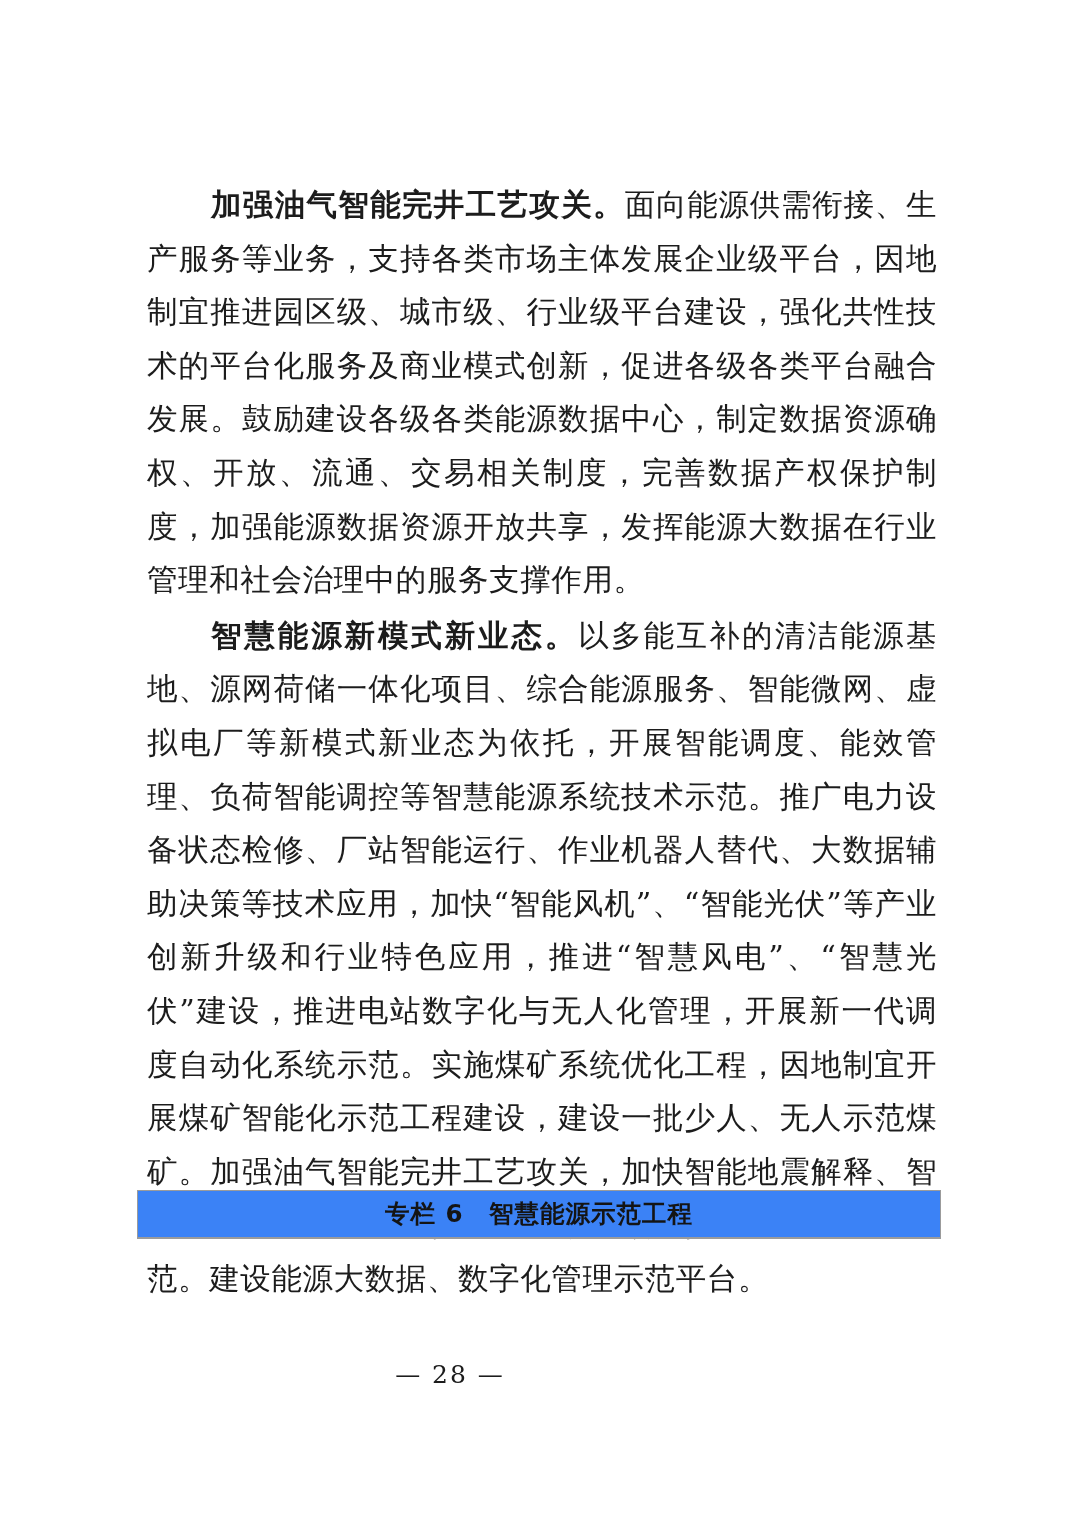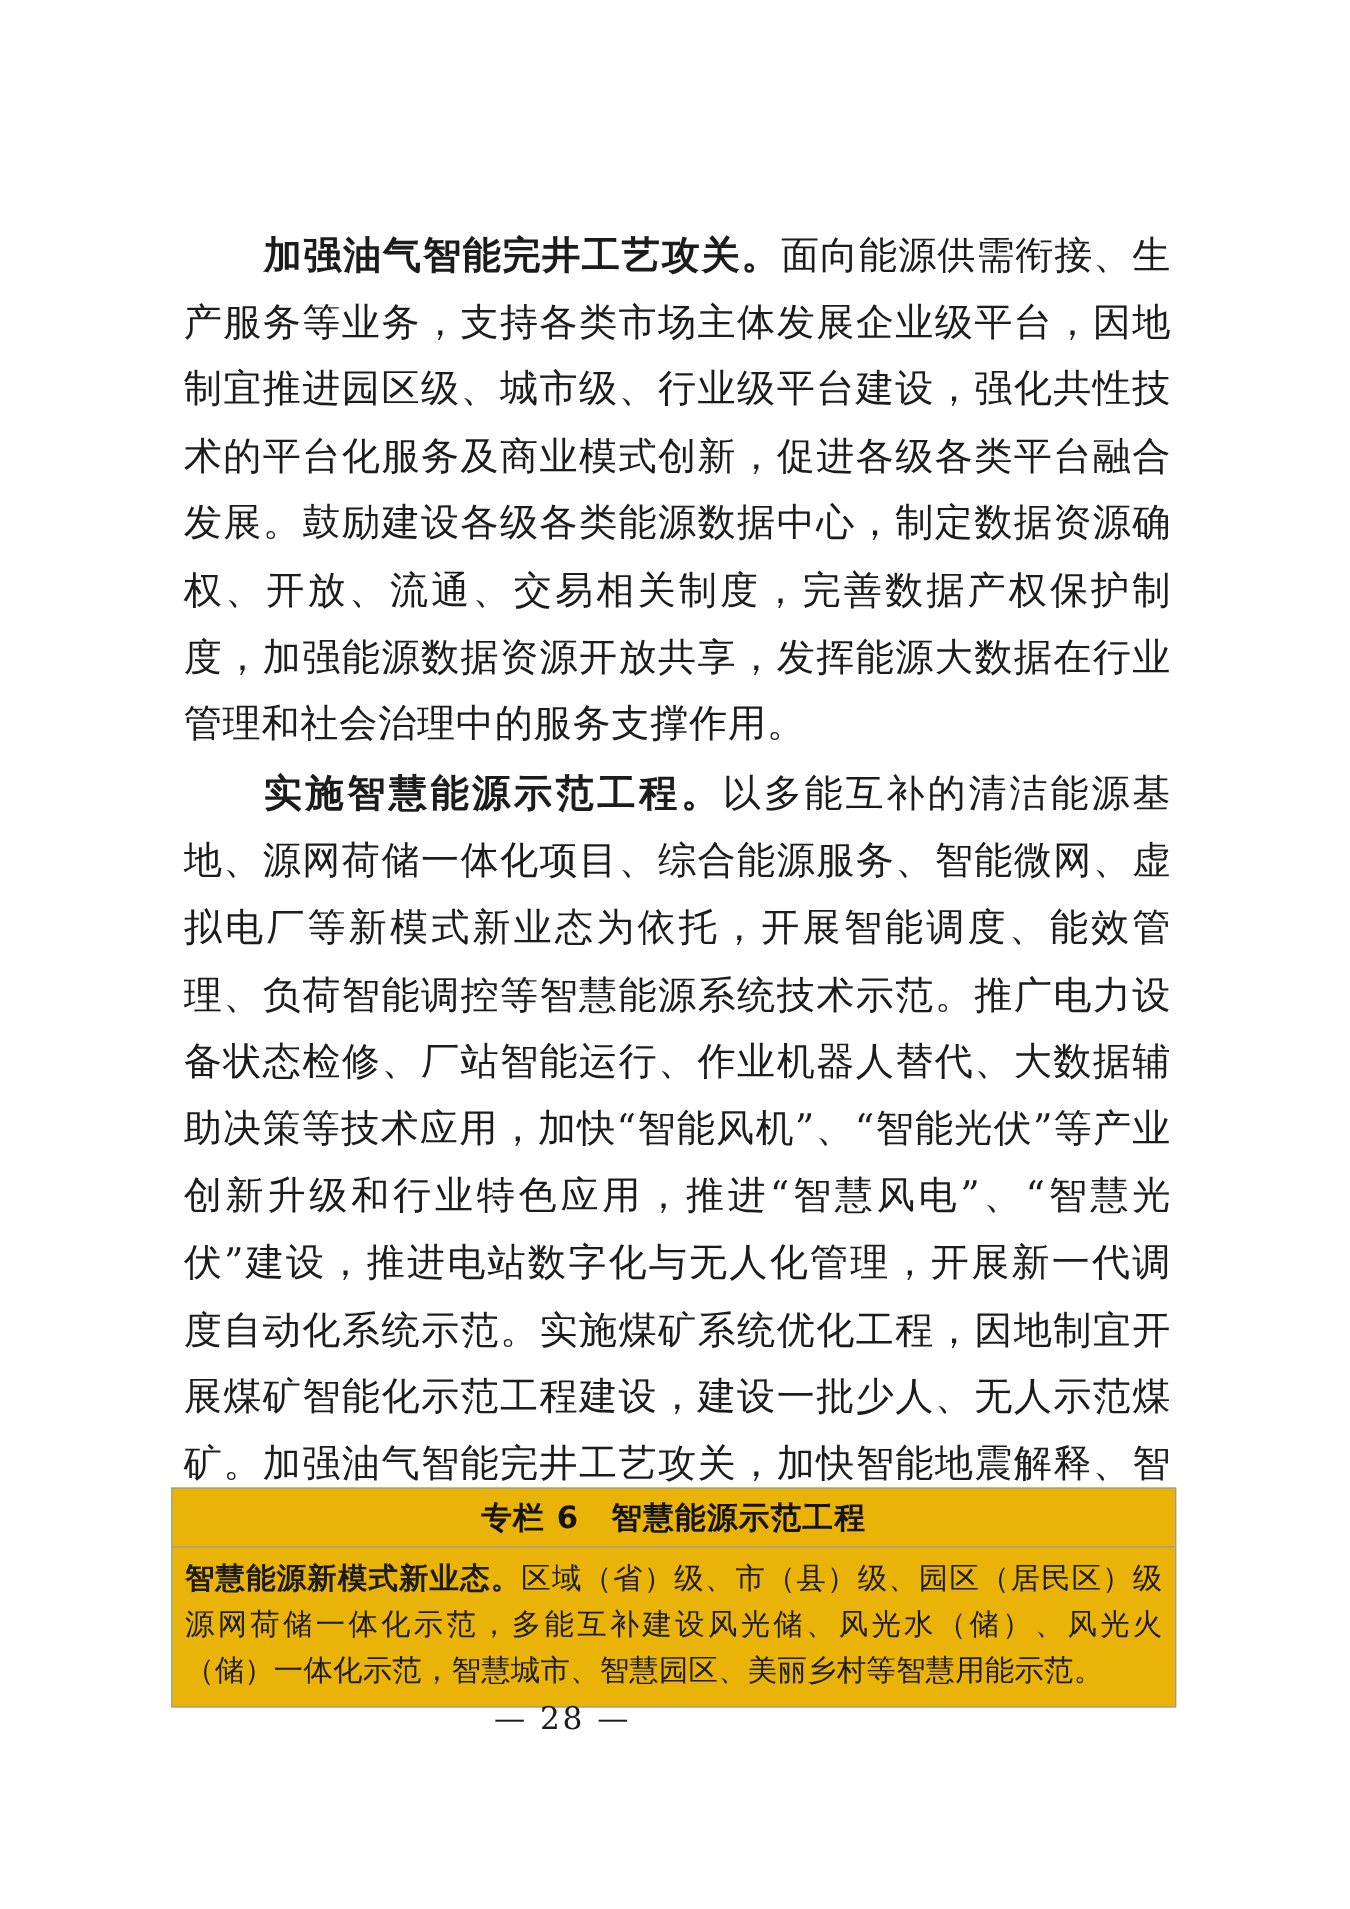--- a/index.html
+++ b/index.html
@@ -56,21 +56,21 @@
   }
 
   
   .callout {
     position: absolute;
     left: 137px;
     top: 1190px;
     width: 804px;
     border: 1.5px solid #9b9b9b;
     box-sizing: border-box;
-    background: #eab308;
+    background: #3b82f6;
   }
 
   .callout-header {
     height: 46px;
     line-height: 46px;
     text-align: center;
     font-family: "DejaVu Sans", "Liberation Sans", sans-serif;
     font-weight: bold;
     font-size: 24.5px;
     letter-spacing: 1px;
@@ -114,26 +114,23 @@
 </style>
 </head>
 <body>
 
 <div class="page">
 
   <div class="content">
 
     <p class="para"><span class="lead">加强油气智能完井工艺攻关。</span><span>面向能源供需衔接、生产服务等业务，支持各类市场主体发展企业级平台，因地制宜推进园区级、城市级、行业级平台建设，强化共性技术的平台化服务及商业模式创新，促进各级各类平台融合发展。鼓励建设各级各类能源数据中心，制定数据资源确权、开放、流通、交易相关制度，完善数据产权保护制度，加强能源数据资源开放共享，发挥能源大数据在行业管理和社会治理中的服务支撑作用。</span></p>
 
-    <p class="para"><span class="lead">实施智慧能源示范工程。</span><span>以多能互补的清洁能源基地、源网荷储一体化项目、综合能源服务、智能微网、虚拟电厂等新模式新业态为依托，开展智能调度、能效管理、负荷智能调控等智慧能源系统技术示范。推广电力设备状态检修、厂站智能运行、作业机器人替代、大数据辅助决策等技术应用，加快“智能风机”、“智能光伏”等产业创新升级和行业特色应用，推进“智慧风电”、“智慧光伏”建设，推进电站数字化与无人化管理，开展新一代调度自动化系统示范。实施煤矿系统优化工程，因地制宜开展煤矿智能化示范工程建设，建设一批少人、无人示范煤矿。加强油气智能完井工艺攻关，加快智能地震解释、智能地质建模与油藏模拟等关键场景核心技术开发与应用示范。建设能源大数据、数字化管理示范平台。</span></p>
+    <p class="para"><span class="lead">智慧能源新模式新业态。</span><span>以多能互补的清洁能源基地、源网荷储一体化项目、综合能源服务、智能微网、虚拟电厂等新模式新业态为依托，开展智能调度、能效管理、负荷智能调控等智慧能源系统技术示范。推广电力设备状态检修、厂站智能运行、作业机器人替代、大数据辅助决策等技术应用，加快“智能风机”、“智能光伏”等产业创新升级和行业特色应用，推进“智慧风电”、“智慧光伏”建设，推进电站数字化与无人化管理，开展新一代调度自动化系统示范。实施煤矿系统优化工程，因地制宜开展煤矿智能化示范工程建设，建设一批少人、无人示范煤矿。加强油气智能完井工艺攻关，加快智能地震解释、智能地质建模与油藏模拟等关键场景核心技术开发与应用示范。建设能源大数据、数字化管理示范平台。</span></p>
 
   </div>
 
   <div class="callout">
     <div class="callout-header">专栏 6　智慧能源示范工程</div>
-    <div class="callout-body">
-      <p class="callout-text"><span class="callout-lead">智慧能源新模式新业态。</span><span>区域（省）级、市（县）级、园区（居民区）级源网荷储一体化示范，多能互补建设风光储、风光水（储）、风光火（储）一体化示范，智慧城市、智慧园区、美丽乡村等智慧用能示范。</span></p>
-    </div>
   </div>
 
   <div class="page-footer">— 28 —</div>
 
 </div>
 
 </body></html>

